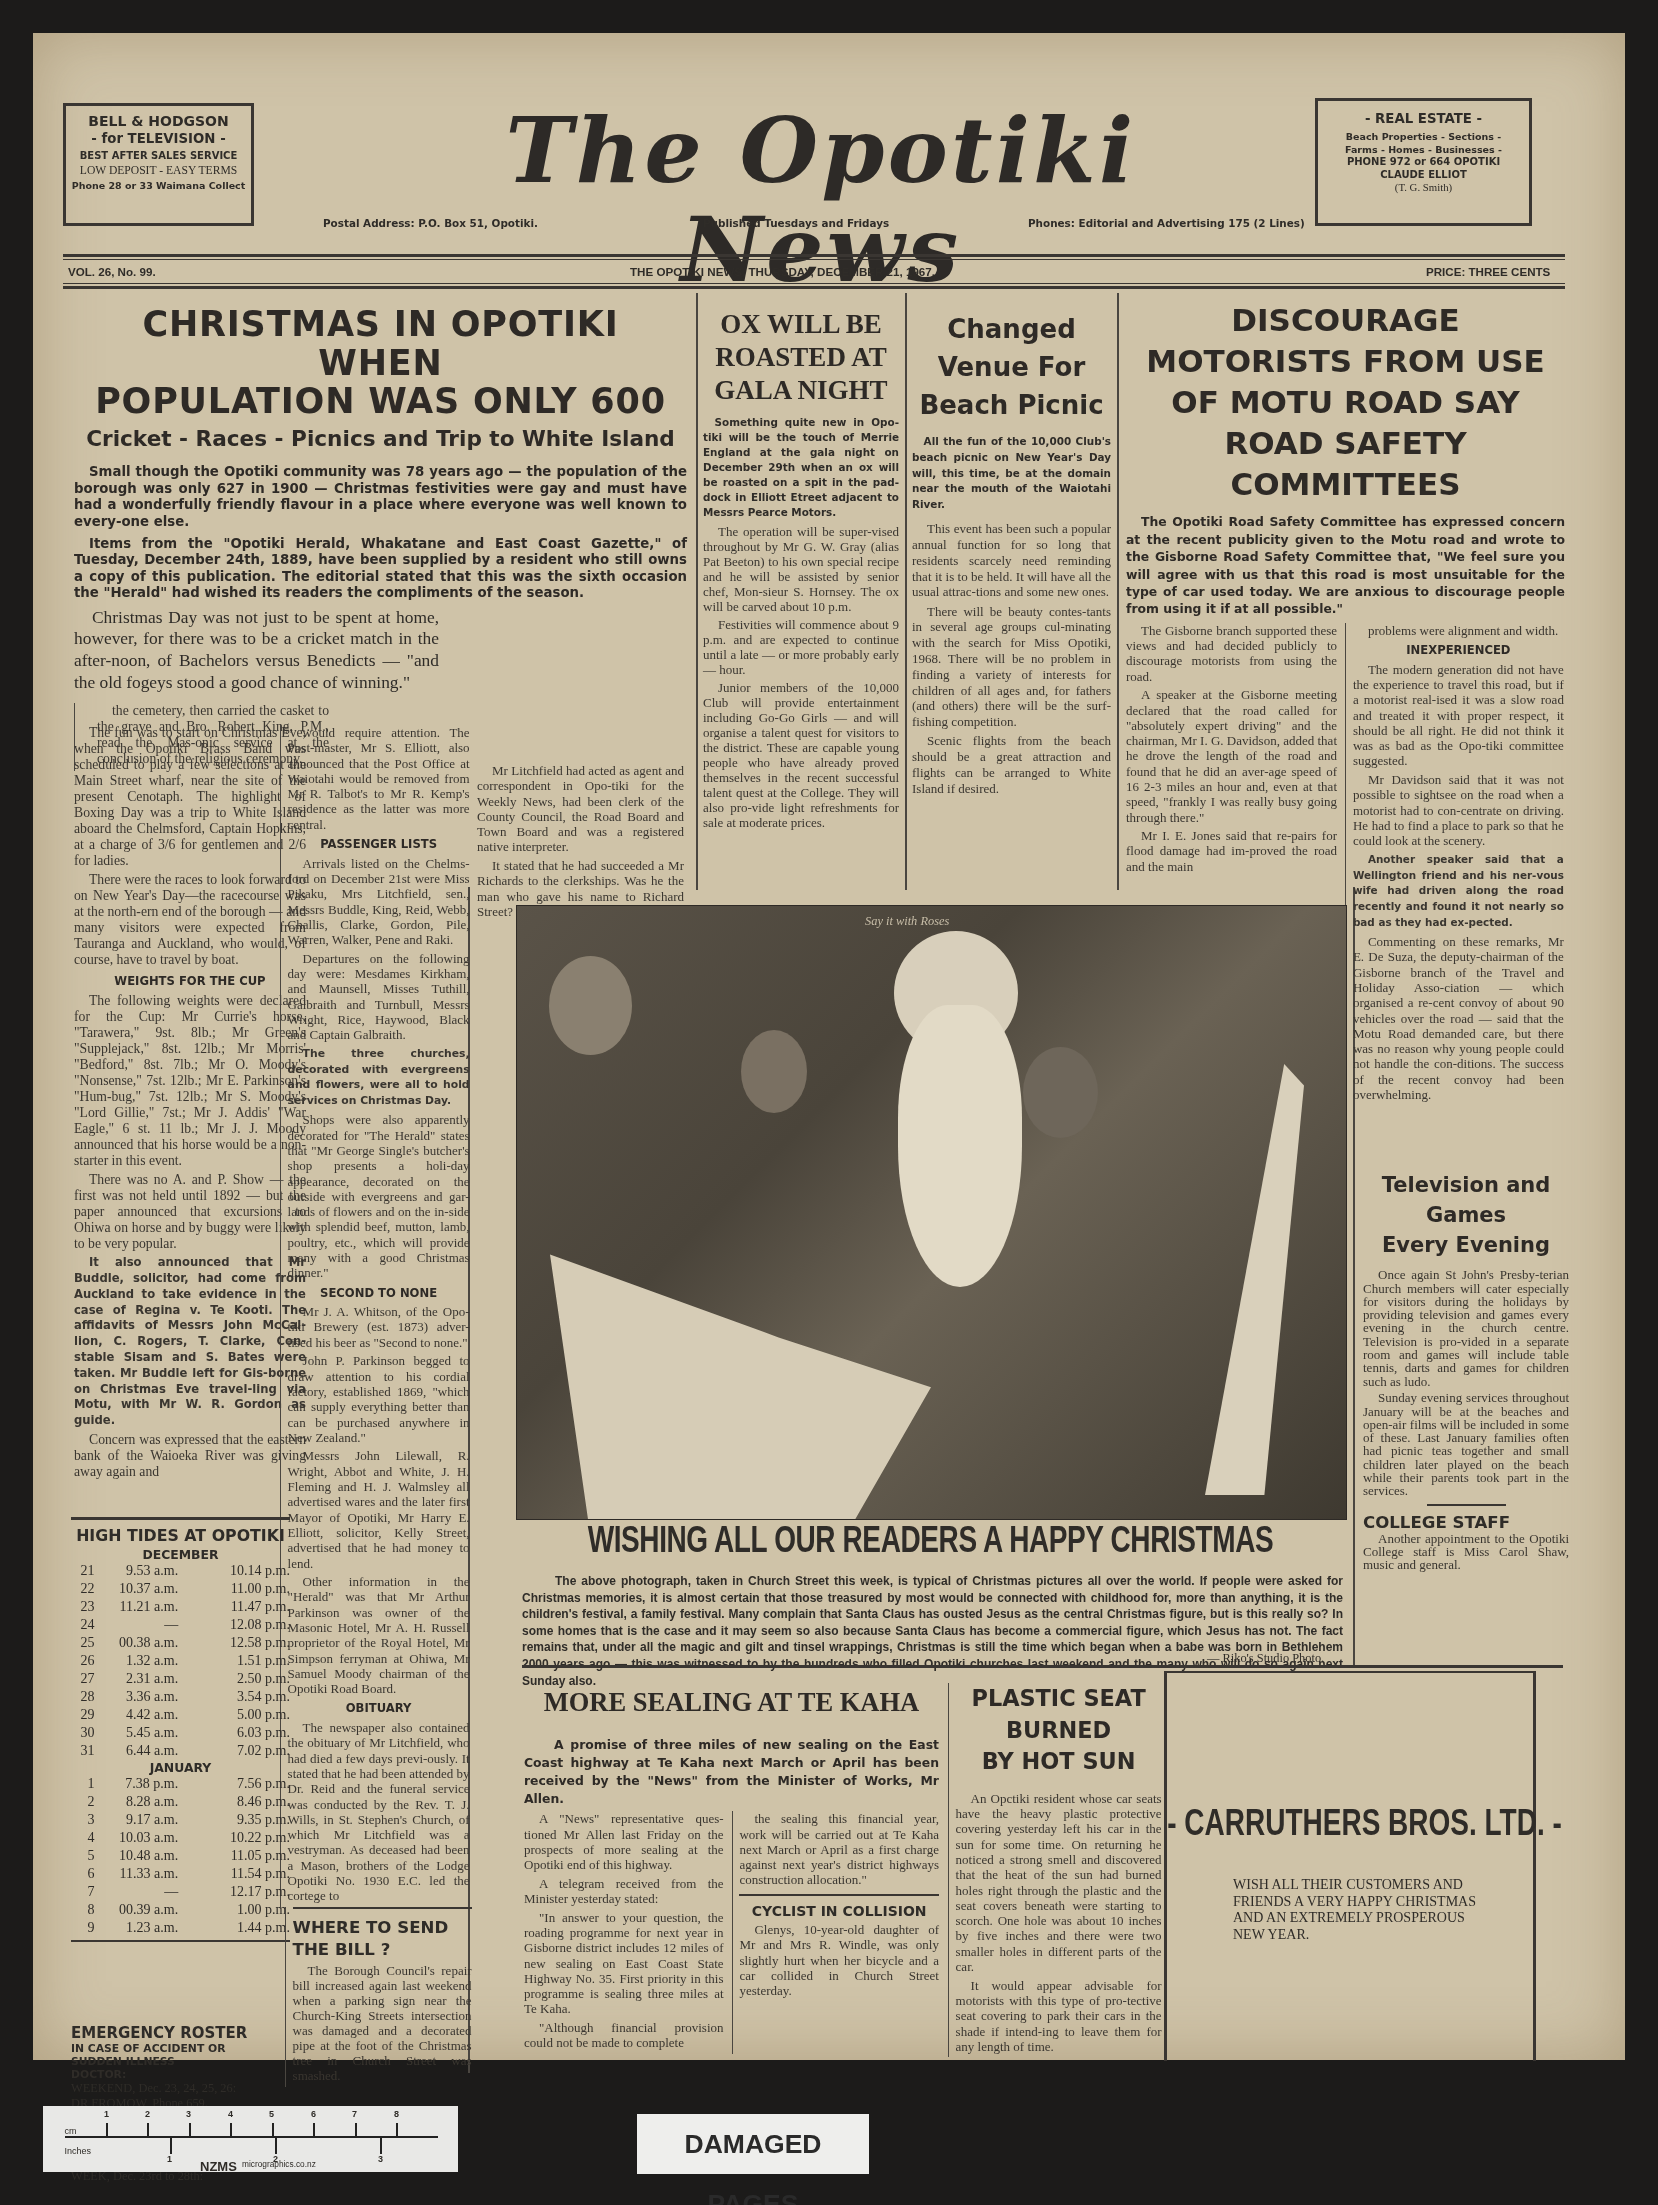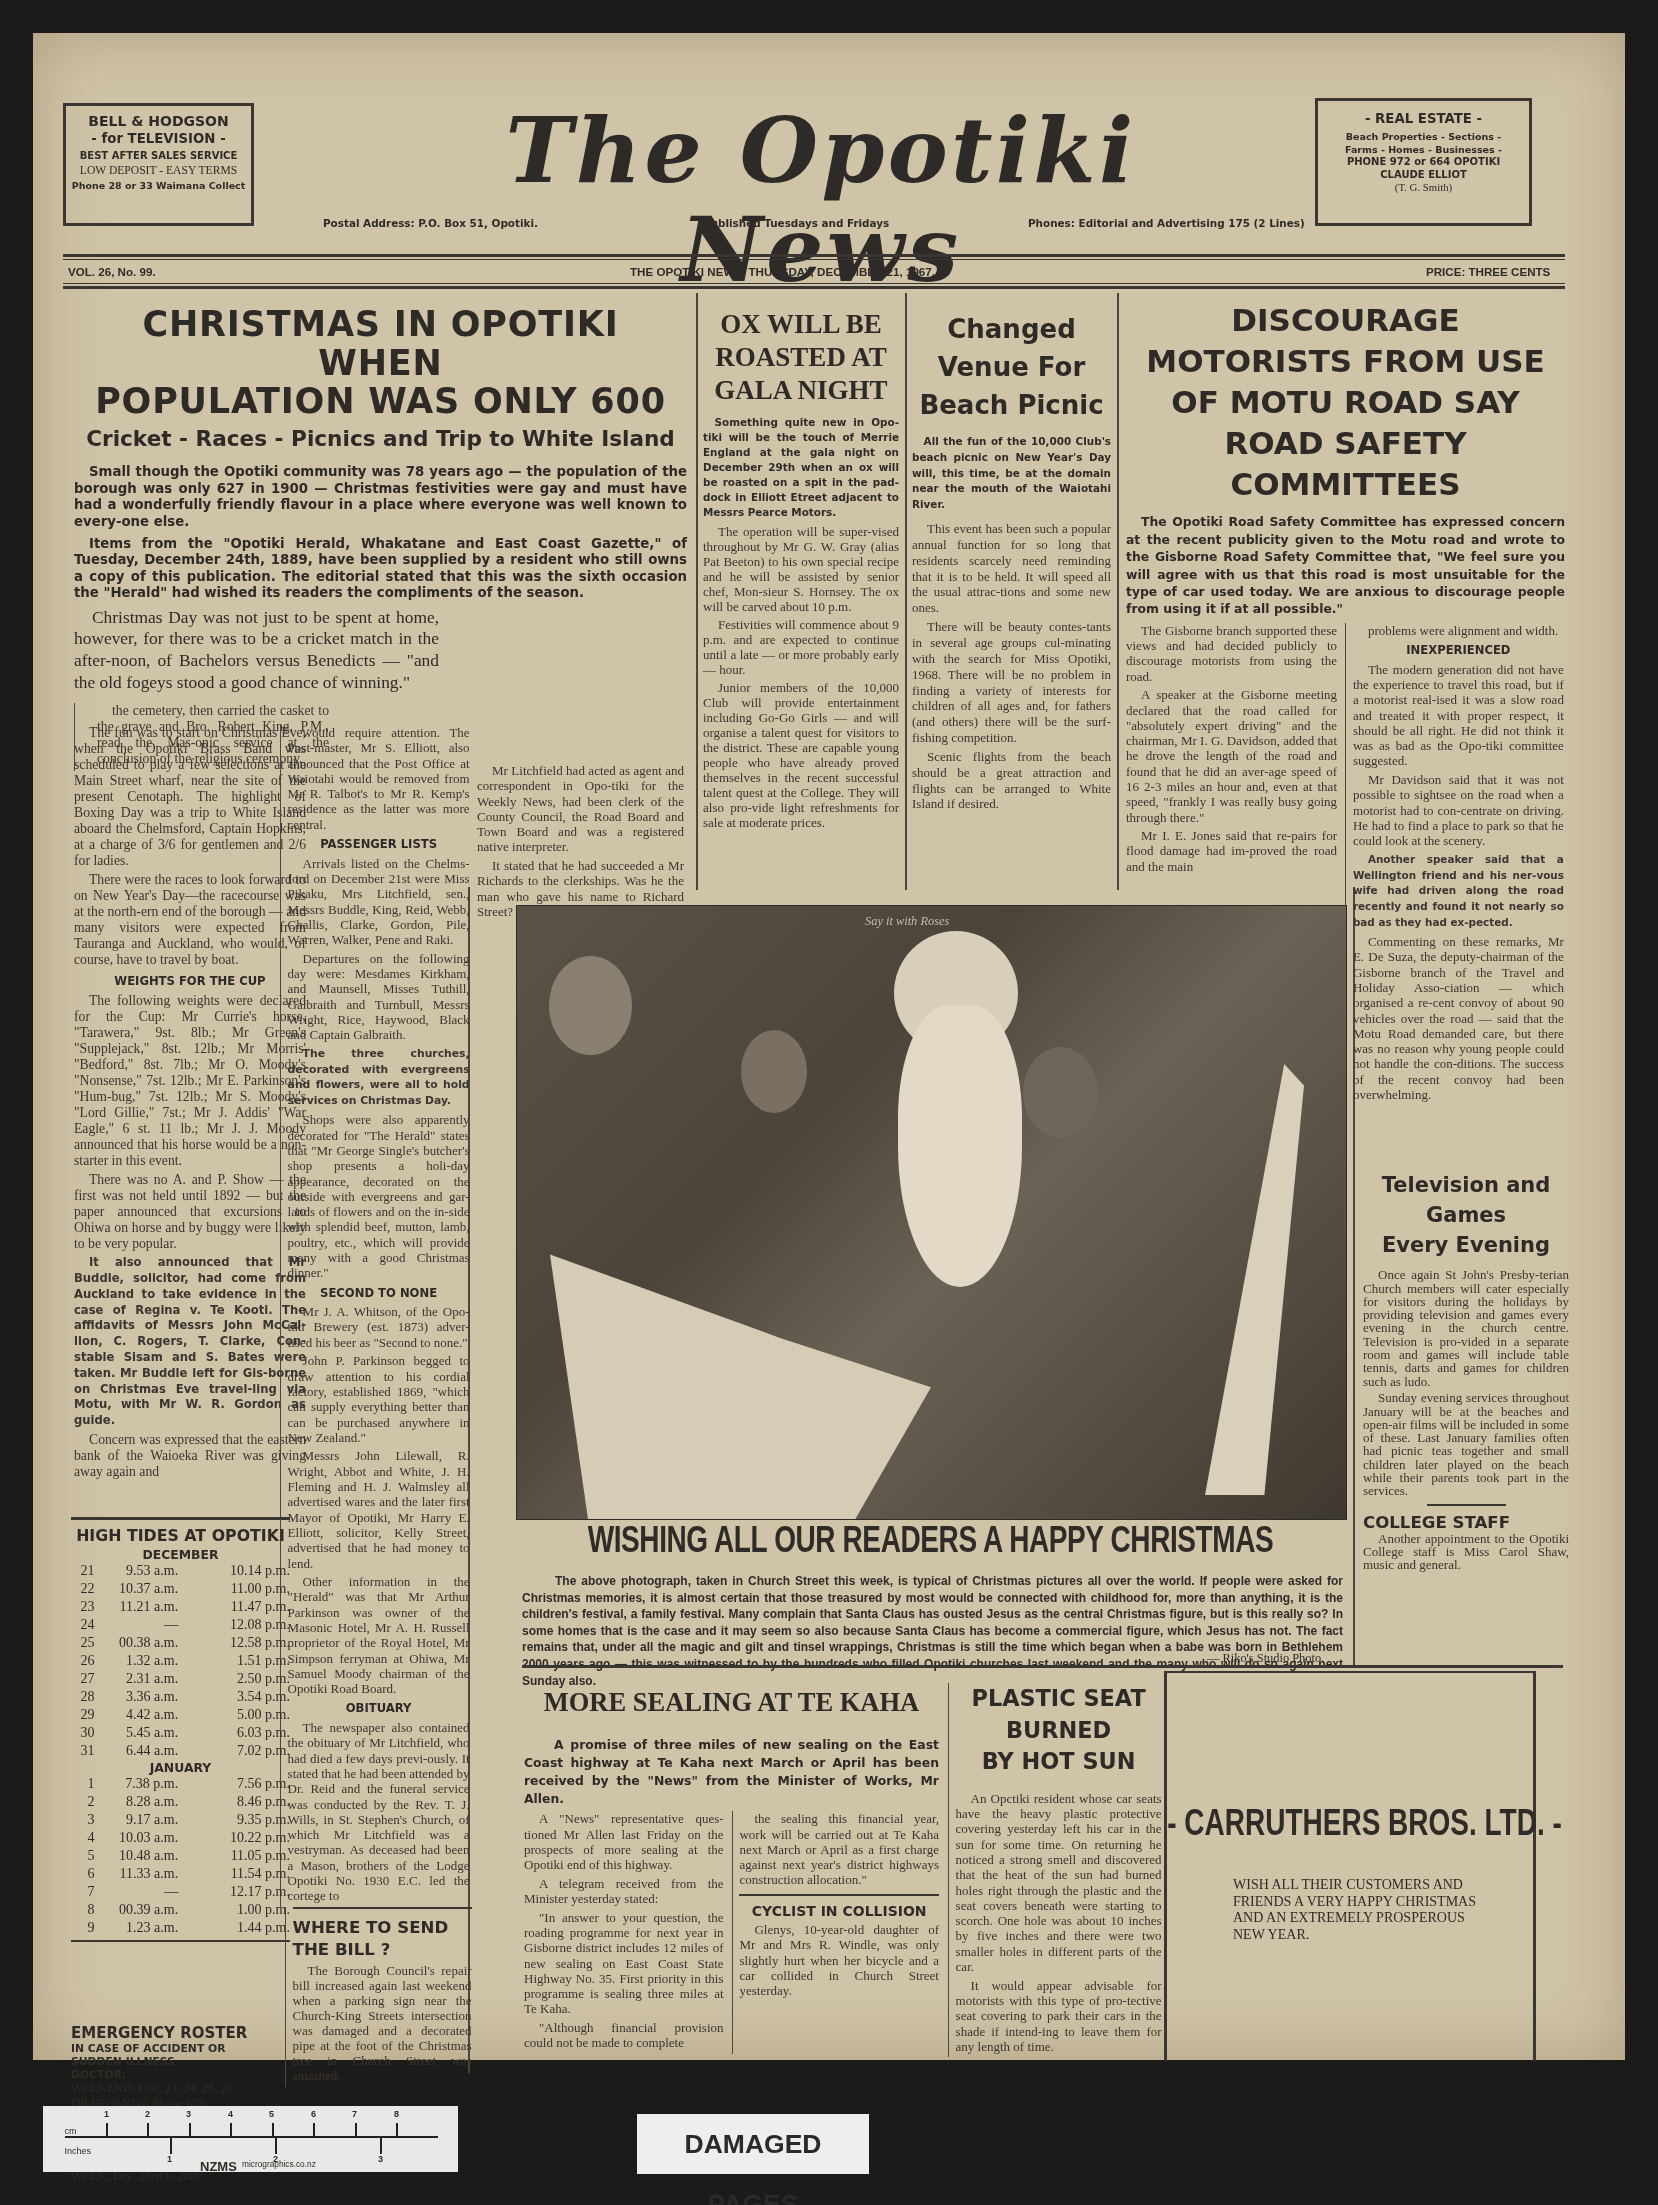--- a/index.html
+++ b/index.html
@@ -124,21 +124,21 @@
       <p>The operation will be super-vised throughout by Mr G. W. Gray (alias Pat Beeton) to his own special recipe and he will be assisted by senior chef, Mon-sieur S. Hornsey. The ox will be carved about 10 p.m.</p>
       <p>Festivities will commence about 9 p.m. and are expected to continue until a late — or more probably early — hour.</p>
       <p>Junior members of the 10,000 Club will provide entertainment including Go-Go Girls — and will organise a talent quest for visitors to the district. These are capable young people who have already proved themselves in the recent successful talent quest at the College. They will also pro-vide light refreshments for sale at moderate prices.</p>
     </div>
   </div>
 
   <div class="abs" style="left:879px; top:277px; width:199px;">
     <div class="headline cond" style="font-size:26px; line-height:38px;">Changed Venue For Beach Picnic</div>
     <div class="bodybold" style="font-size:10.4px; line-height:15.8px; margin-top:10px; text-indent:11.6px;">All the fun of the 10,000 Club's beach picnic on New Year's Day will, this time, be at the domain near the mouth of the Waiotahi River.</div>
     <div class="body" style="font-size:13px; line-height:15.8px; margin-top:8.3px;">
-      <p>This event has been such a popular annual function for so long that residents scarcely need reminding that it is to be held. It will speed all the usual attrac-tions and some new ones.</p>
+      <p>This event has been such a popular annual function for so long that residents scarcely need reminding that it is to be held. It will have all the usual attrac-tions and some new ones.</p>
       <p>There will be beauty contes-tants in several age groups cul-minating with the search for Miss Opotiki, 1968. There will be no problem in finding a variety of interests for children of all ages and, for fathers (and others) there will be the surf-fishing competition.</p>
       <p>Scenic flights from the beach should be a great attraction and flights can be arranged to White Island if desired.</p>
     </div>
   </div>
 
   <div class="abs" style="left:1093px; top:267px; width:439px;">
     <div class="headline cond" style="font-size:31px; line-height:41px;">DISCOURAGE MOTORISTS FROM USE OF MOTU ROAD SAY ROAD SAFETY COMMITTEES</div>
     <div class="lead" style="font-size:12.4px; line-height:17.4px; margin-top:8.3px; text-indent:15px;">The Opotiki Road Safety Committee has expressed concern at the recent publicity given to the Motu road and wrote to the Gisborne Road Safety Committee that, "We feel sure you will agree with us that this road is most unsuitable for the type of car used today. We are anxious to discourage people from using it if at all possible."</div>
     <div style="display:flex; gap:8.3px; margin-top:5px;">
       <div class="body" style="width:211px; font-size:13px; line-height:15.3px;">

